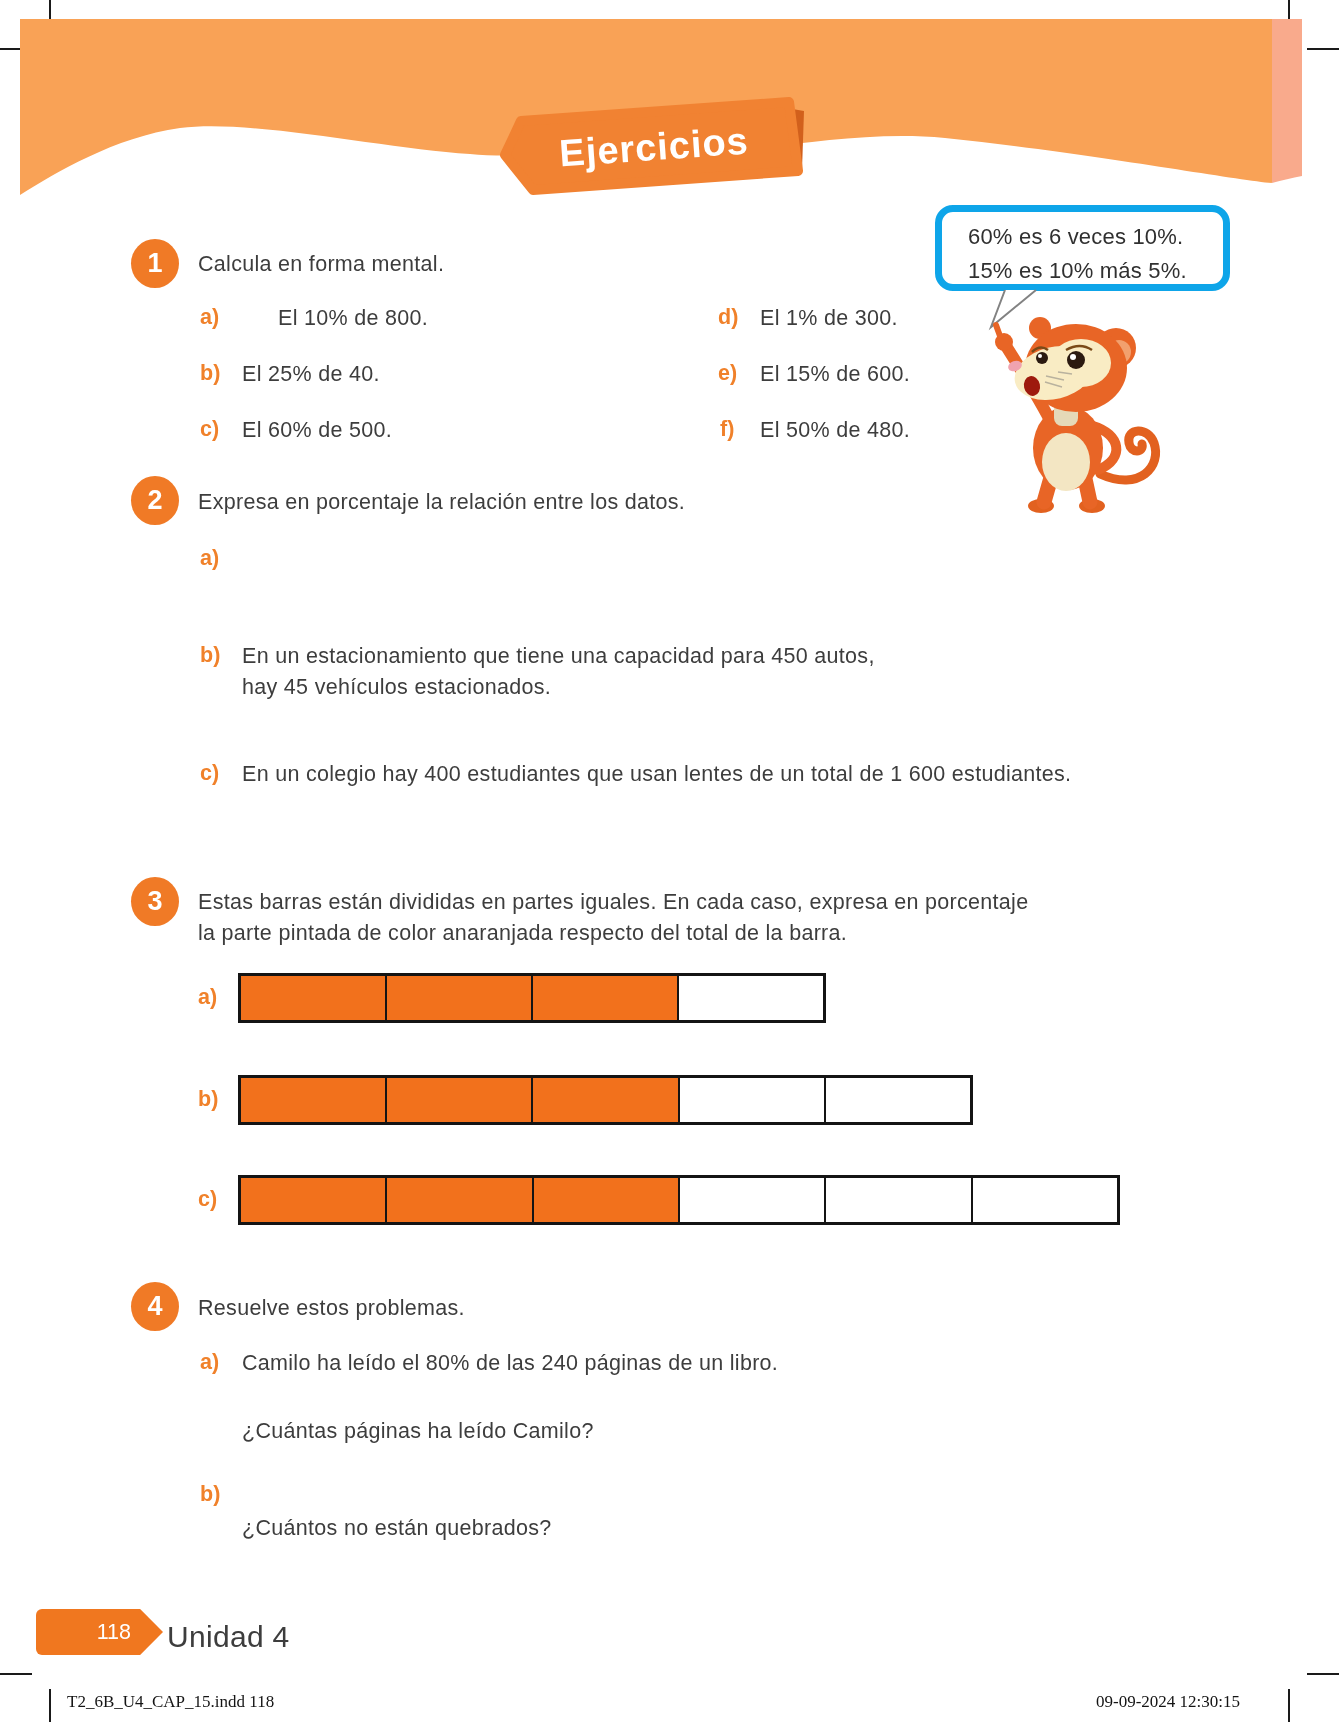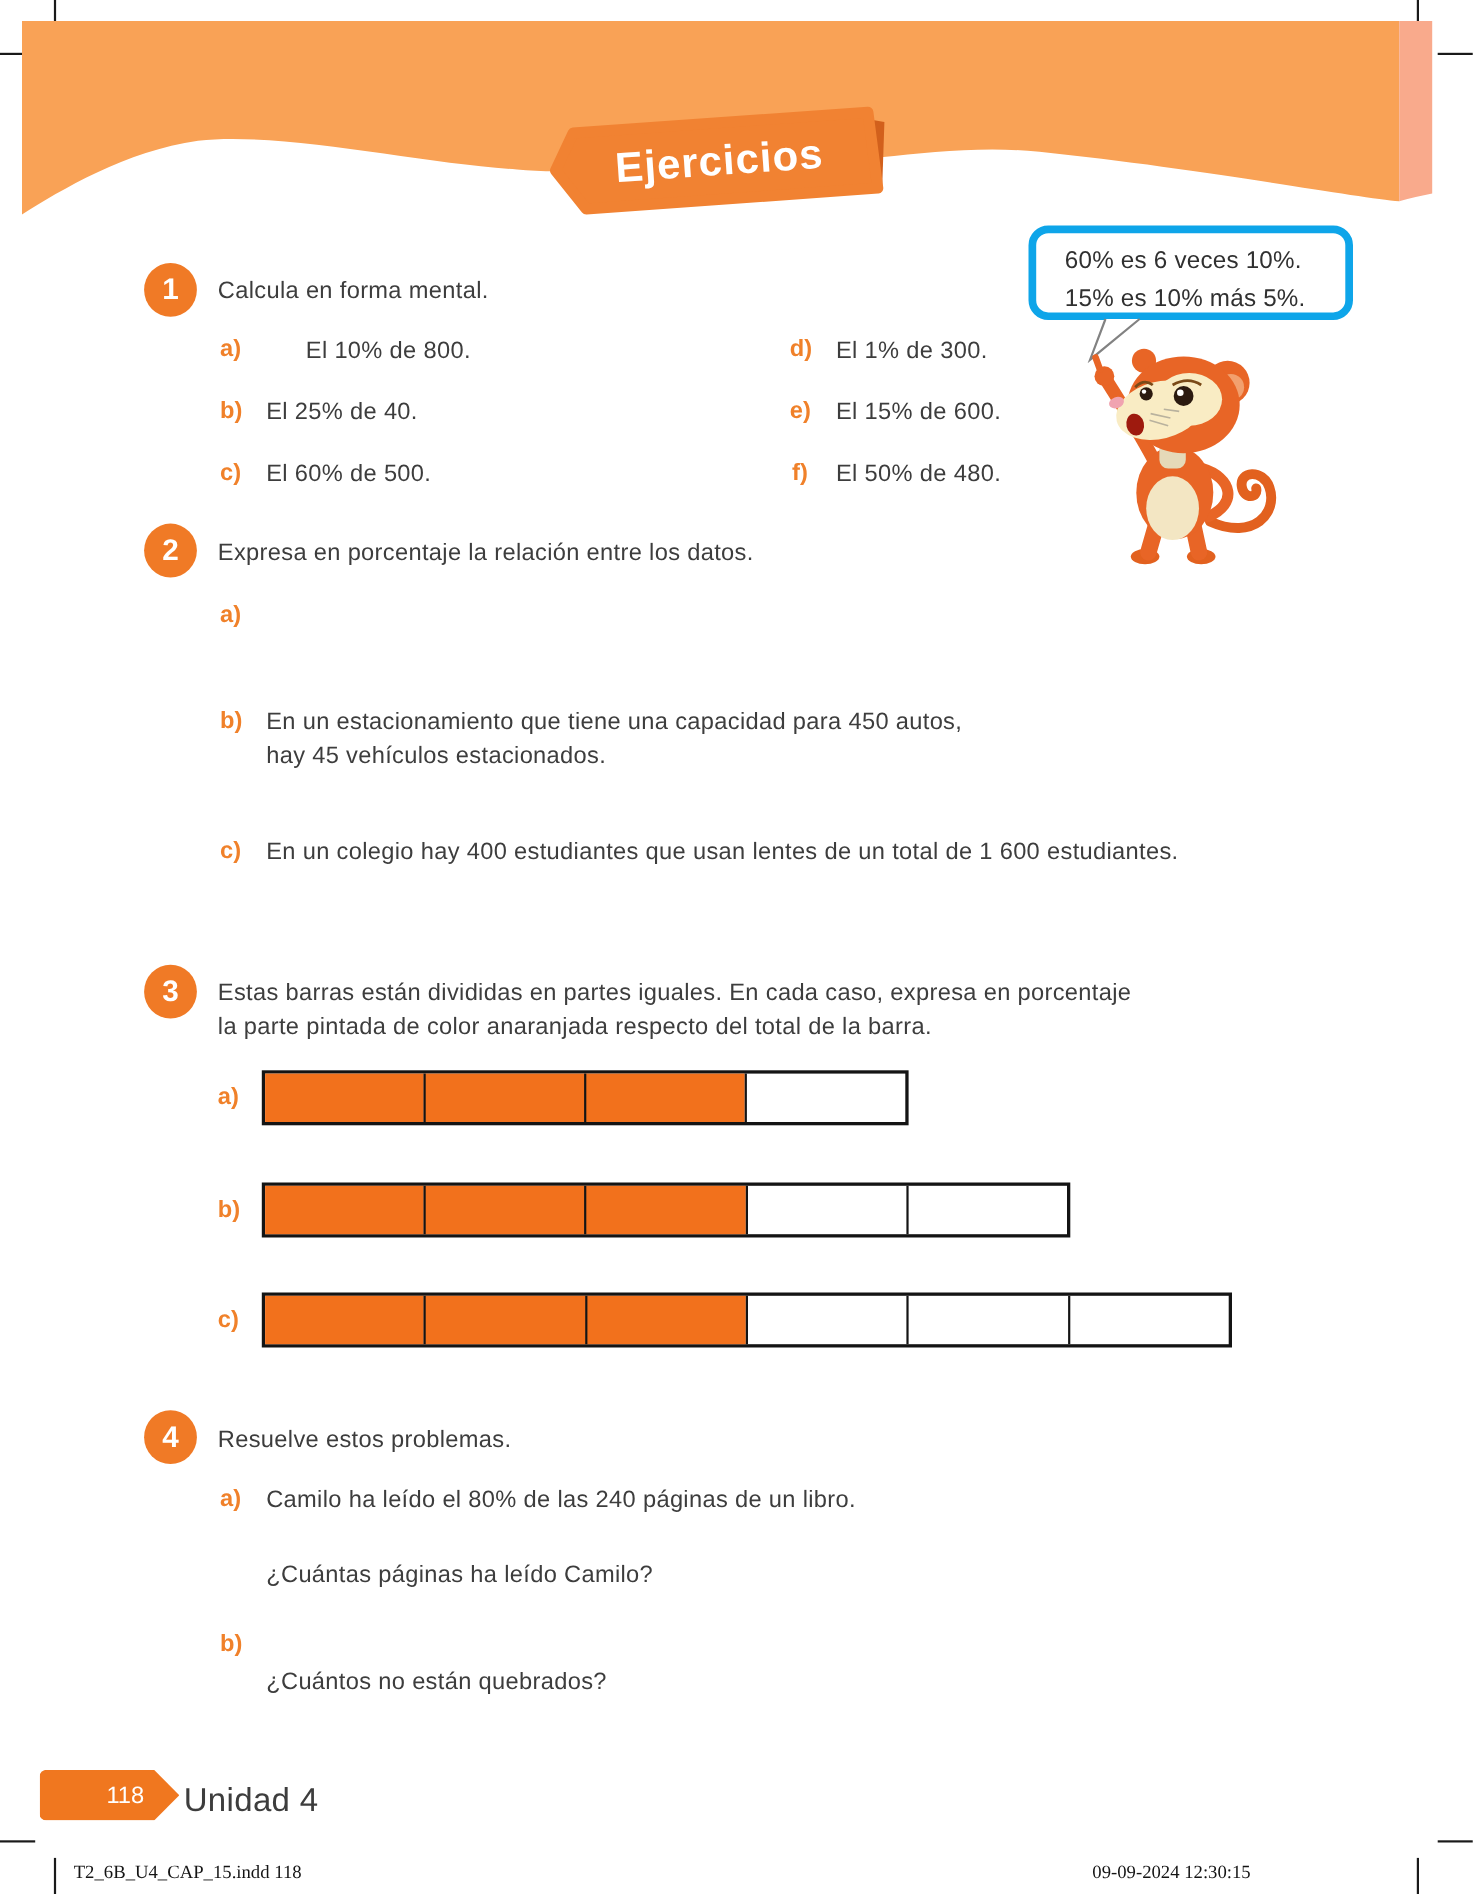--- a/index.html
+++ b/index.html
@@ -186,15 +186,15 @@
 
   <div class="letter" style="left:200px;top:1482px;">b)</div>
   <div class="t" style="left:242px;top:1515px;">¿Cuántos no están quebrados?</div>
 
   <div class="pennant">
     <span>118</span>
   </div>
   <div class="unit">Unidad 4</div>
 
   <div class="slug" style="left:67px;top:1692px;">T2_6B_U4_CAP_15.indd   118</div>
-  <div class="slug" style="left:940px;top:1692px;width:250px;text-align:center;">09-09-2024   12:30:15</div>
+  <div class="slug" style="left:990px;top:1692px;width:250px;text-align:right;">09-09-2024   12:30:15</div>
 
 </div>
 
 </body></html>

